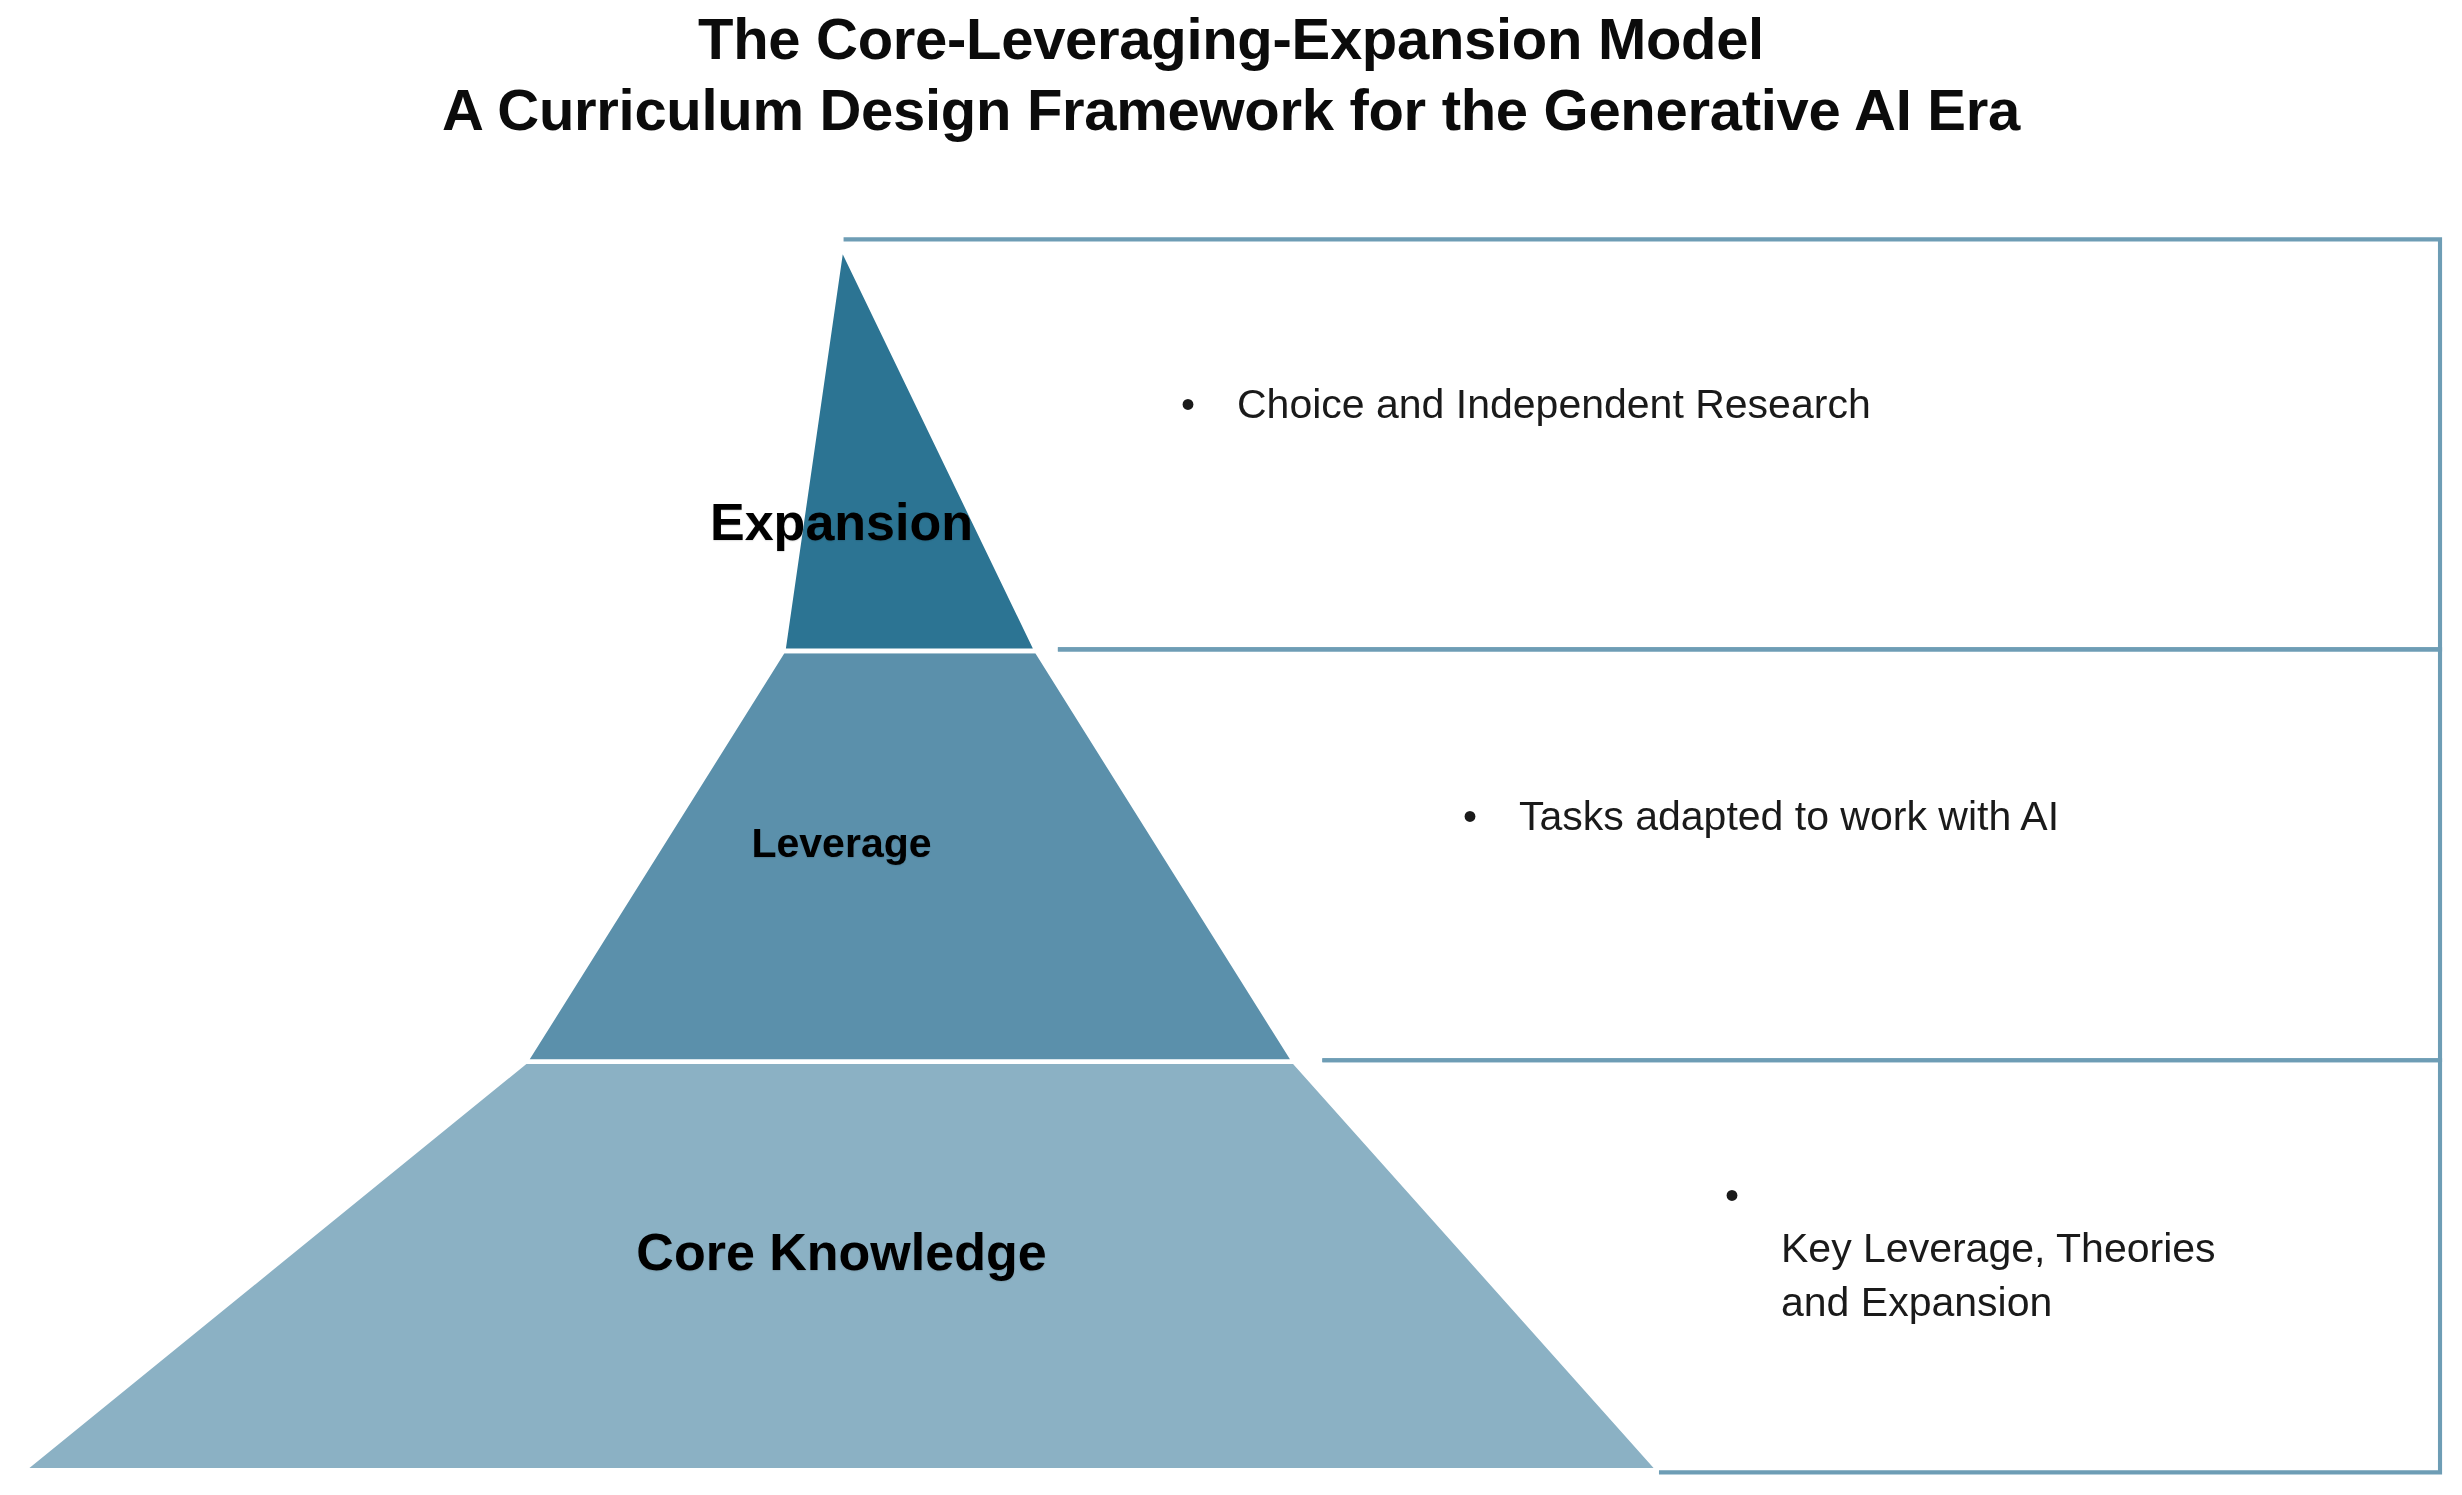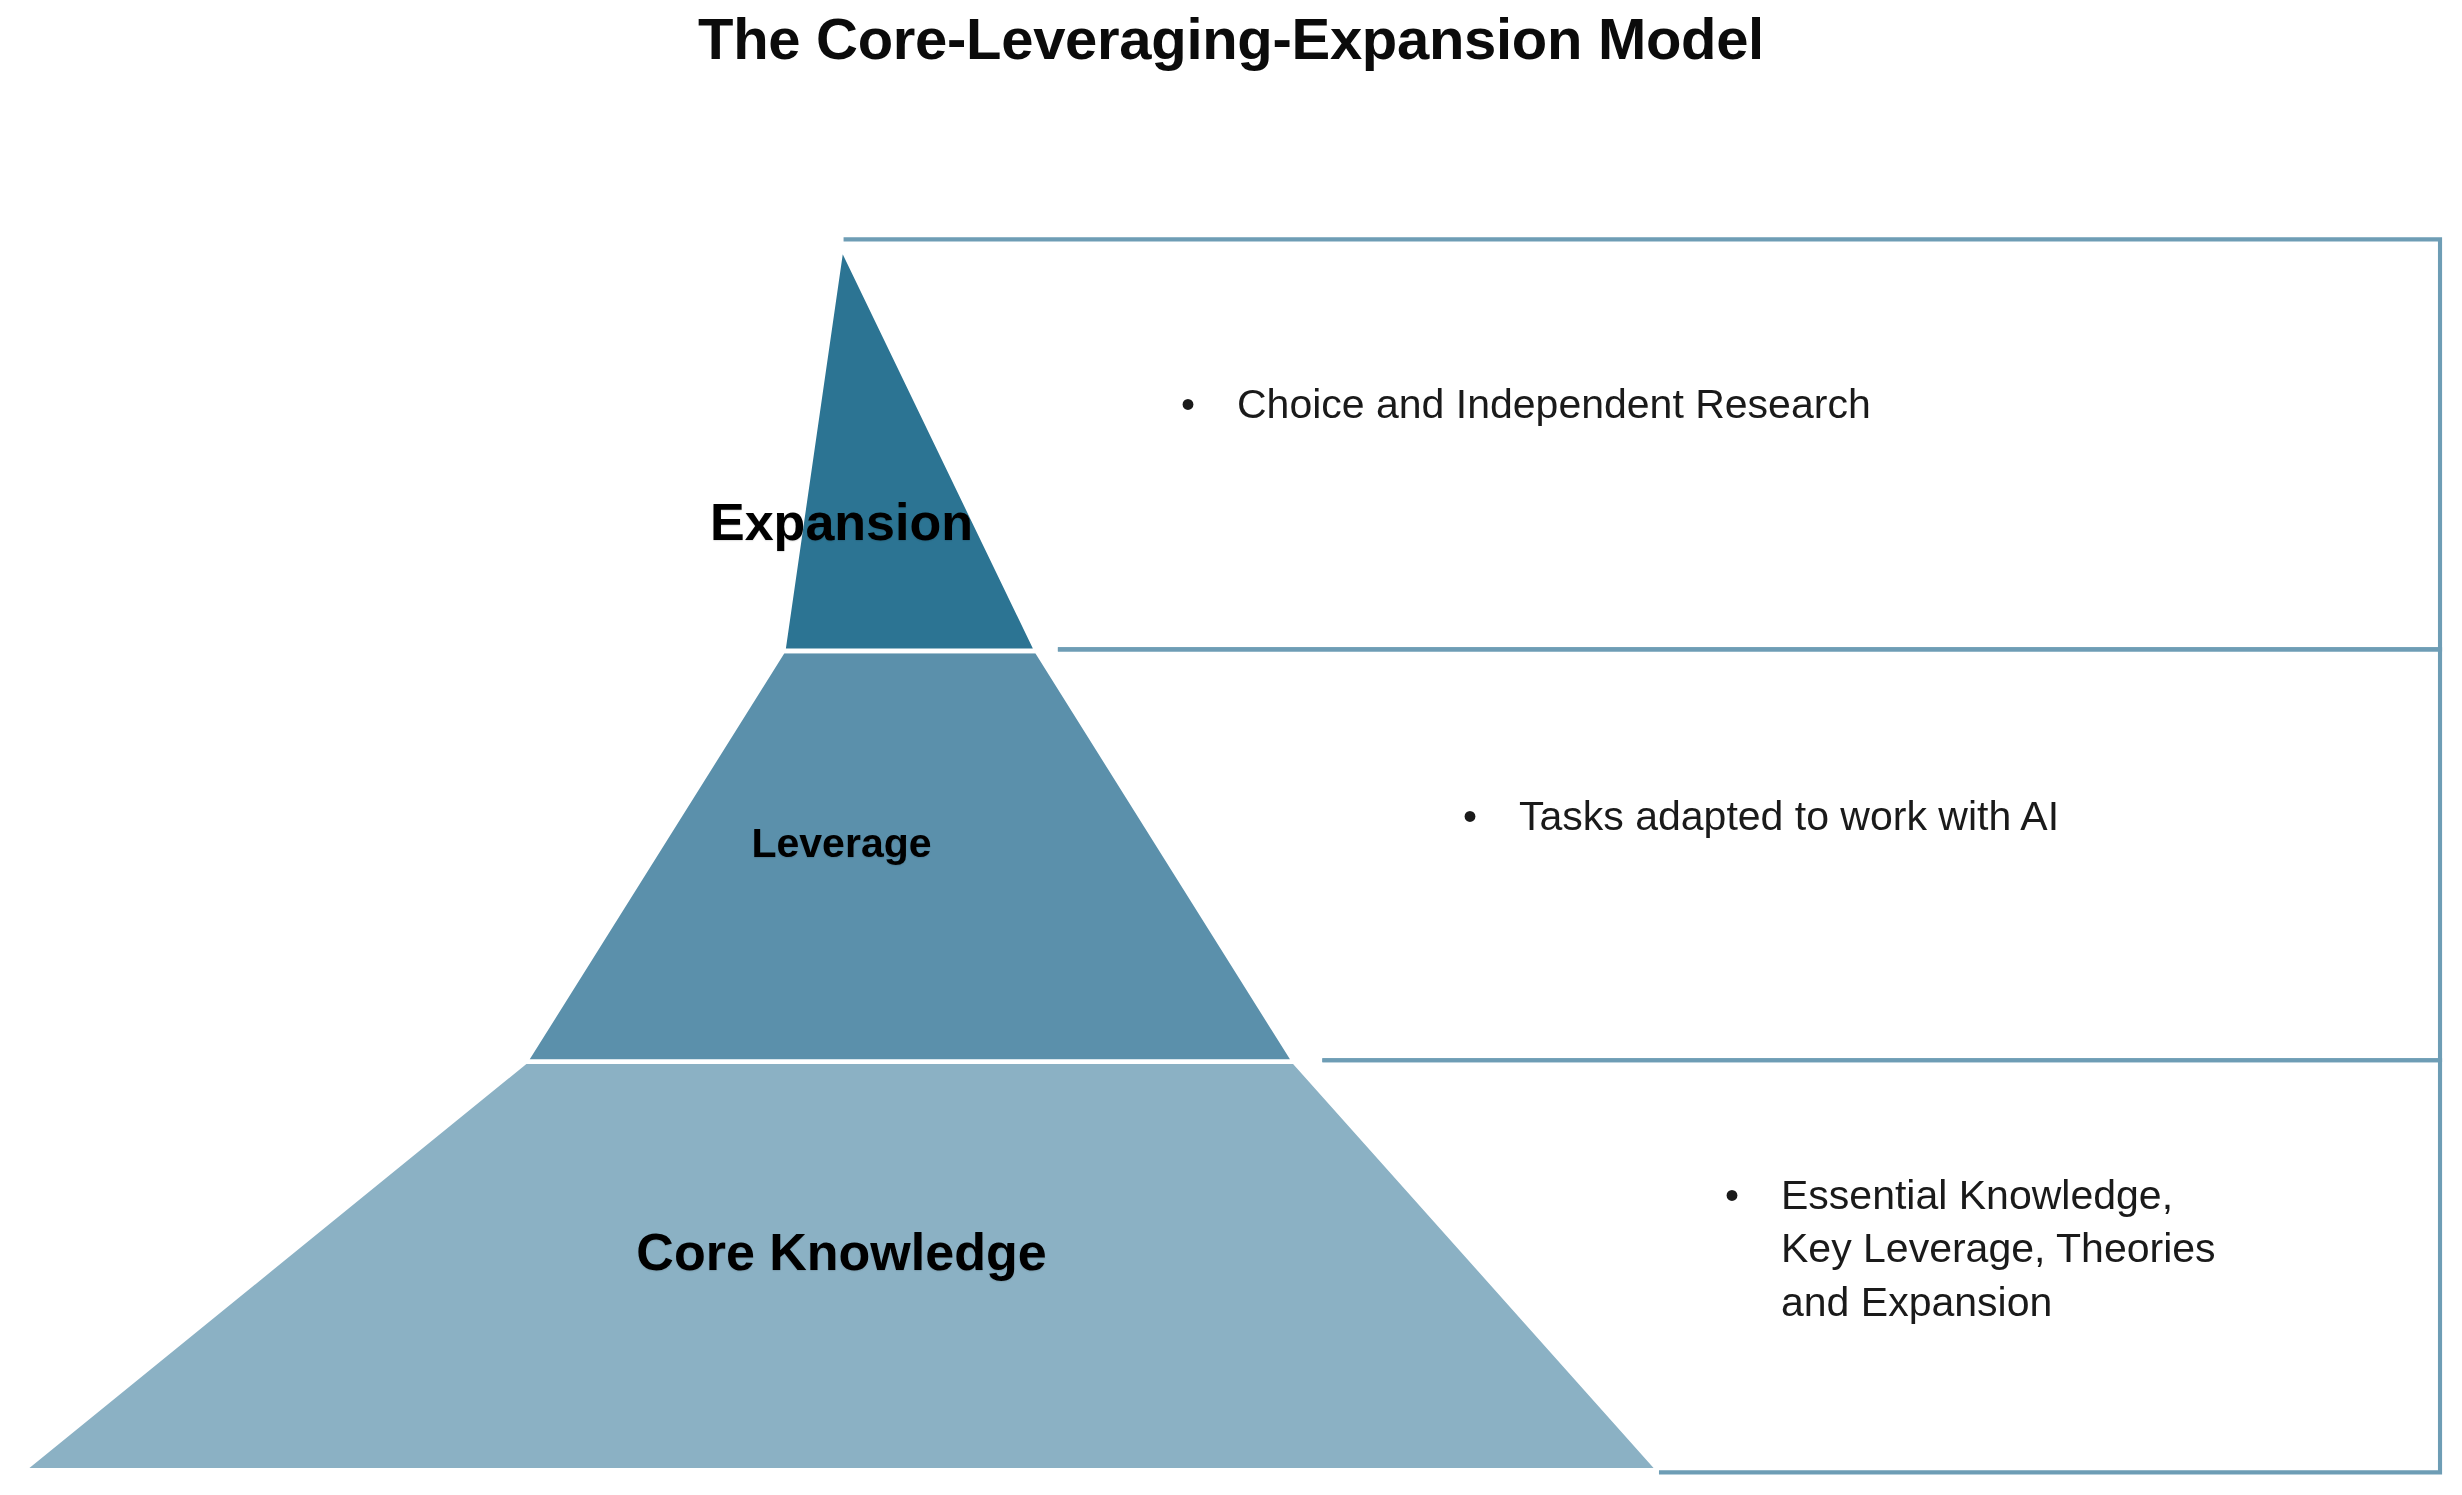--- a/index.html
+++ b/index.html
@@ -124,20 +124,21 @@
   .bullet-row-2 { left: 405px; top: 141px; width: 962px; }
   .bullet-row-3 { left: 402px; top: 109px; width: 687px; }
 </style>
 </head>
 <body>
 
 <div id="stage">
 
   <div class="title-block">
     <span class="title-line">The Core-Leveraging-Expansion Model</span>
+    <span class="title-line">A Curriculum Design Framework for the Generative AI Era</span>
   </div>
 
   <svg id="pyramid-svg" viewBox="0 0 3584 2177">
 
     <polygon points="33,2140 2415,2140 1884,1545 765,1545" fill="#8BB1C4" stroke="#FFFFFF" stroke-width="7"></polygon>
 
     <polygon points="765,1545 1884,1545 1509,947 1140,947" fill="#5B90AB" stroke="#FFFFFF" stroke-width="7"></polygon>
 
     <polygon points="1225,358 1509,947 1140,947" fill="#2C7493" stroke="#FFFFFF" stroke-width="7"></polygon>
 
@@ -165,21 +166,21 @@
     <div class="bullet-row bullet-row-2">
       <span class="bullet-dot">•</span>
       <span class="bullet-text">Tasks adapted to work with AI</span>
     </div>
   </div>
 
   <div class="desc-box desc-box-3">
     <div class="bullet-row bullet-row-3">
       <span class="bullet-dot">•</span>
       <span class="bullet-text">
-        <span>Essential Knowledge,</span><br>
+        <br>
         <span>Key Leverage, Theories</span><br>
         <span>and Expansion</span>
       </span>
     </div>
   </div>
 
 </div>
 
 
 </body></html>

